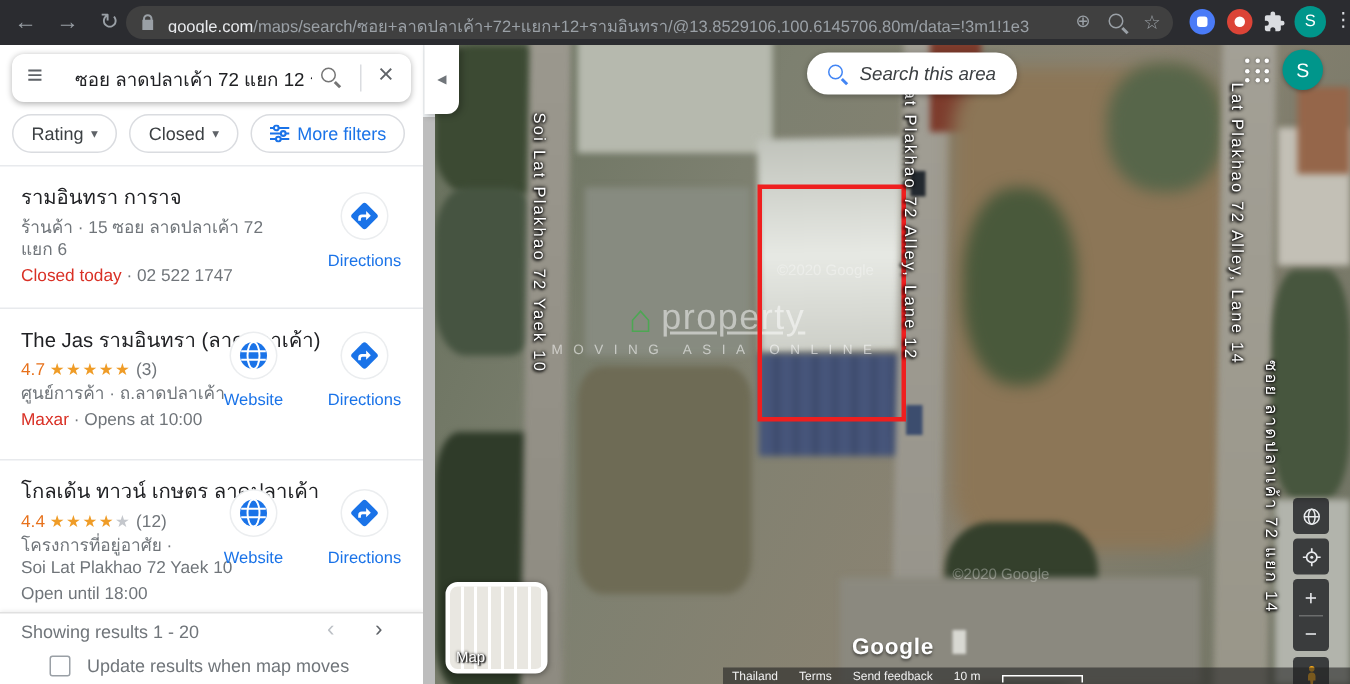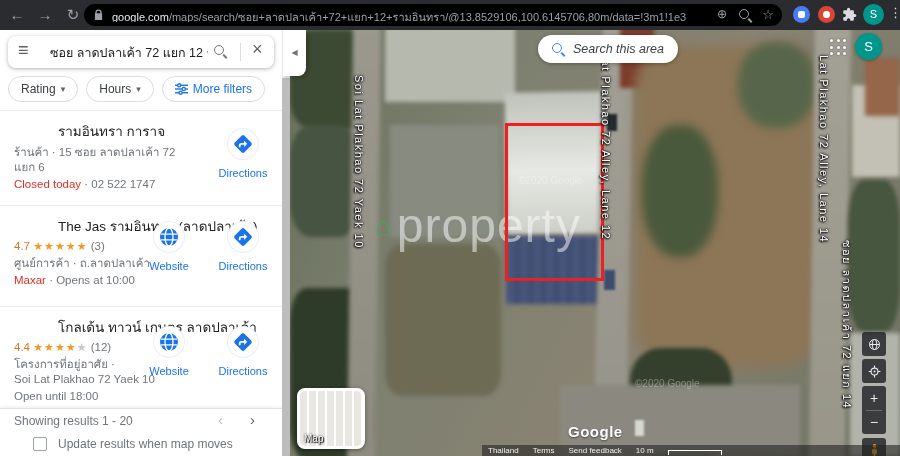--- a/index.html
+++ b/index.html
@@ -1,21 +1,21 @@
 <!DOCTYPE html>
 <html><head>
 <meta charset="utf-8">
 <style>
   html,body{margin:0;padding:0;background:#000;}
   .screen{position:relative;width:900px;height:456px;overflow:hidden;font-family:"Liberation Sans",sans-serif;background:#fff;}
 
   
   .chrome{position:absolute;left:0;top:0;width:900px;height:30px;background:#2b2c30;z-index:50;}
   .nav-ic{position:absolute;top:4px;color:#9aa0a6;font-size:15px;line-height:22px;width:22px;text-align:center;cursor:pointer;}
-  .omnibox{position:absolute;left:84px;top:4px;width:698px;height:22px;background:#000000;border-radius:11px;color:#9aa0a6;text-decoration:underline;}
+  .omnibox{position:absolute;left:84px;top:4px;width:698px;height:22px;background:#404040;border-radius:11px;color:#9aa0a6;text-decoration:underline;}
   .omni-lock{position:absolute;left:10px;top:5px;}
   .omni-url{position:absolute;left:28px;top:4px;width:620px;height:14px;font-size:11px;white-space:nowrap;overflow:hidden;}
   .omni-url .dom{color:#e8eaed;}
   .omni-url .path{color:#9aa0a6;}
   .omni-ic{position:absolute;top:3px;font-size:12px;color:#9aa0a6;width:16px;text-align:center;}
   .ext{position:absolute;top:6px;width:17px;height:17px;border-radius:50%;}
   .ext-inner{position:absolute;left:5px;top:5px;width:7px;height:7px;background:#fff;border-radius:2px;}
   .avatar-s{position:absolute;border-radius:50%;background:#00968b;color:#fff;text-align:center;}
   .kebab{position:absolute;top:5px;color:#dadce0;font-size:13px;}
 
@@ -29,21 +29,21 @@
   .mag::after{content:"";position:absolute;left:10px;top:9px;width:1.8px;height:5px;background:currentColor;transform:rotate(-45deg);}
   .sb-mag{position:absolute;left:206px;top:9px;color:#757575;cursor:pointer;}
   .sb-div{position:absolute;left:232px;top:7px;width:1px;height:18px;background:#dadce0;}
   .sb-close{position:absolute;left:244px;top:3px;font-size:18px;color:#5f6368;cursor:pointer;}
   .chips{position:absolute;left:8px;top:46px;height:26px;display:flex;gap:8px;}
   .chip{height:24px;border:1px solid #dadce0;border-radius:13px;background:#fff;display:flex;align-items:center;gap:5px;padding:0 12px;font-size:12px;color:#3c4043;cursor:pointer;}
   .chip.blue{color:#1a73e8;}
   .caret{font-size:9px;color:#5f6368;}
   .results{position:absolute;left:0;top:80px;width:282px;height:298px;overflow:hidden;border-top:1px solid #e8eaed;}
   .result{position:relative;border-bottom:1px solid #e8eaed;padding:9px 0 9px 14px;cursor:pointer;}
-  .r-title{font-size:13.5px;color:#202124;margin-bottom:3px;margin-left:44px;}
+  .r-title{font-size:13.5px;color:#202124;margin-bottom:3px;}
   .r-rating{font-size:11.5px;margin-bottom:3px;}
   .r-num{color:#e7711b;}
   .stars-on{color:#ef9c27;letter-spacing:1px;font-size:11px;}
   .stars-off{color:#c4c7cc;letter-spacing:1px;font-size:11px;}
   .r-rev{color:#70757a;}
   .r-line{font-size:11.5px;color:#70757a;line-height:15px;width:170px;}
   .r-status{font-size:11.5px;line-height:16px;margin-top:1px;}
   .st-red{color:#d93025;}
   .st-gray{color:#70757a;}
   .r-actions{position:absolute;right:10px;top:14px;display:flex;gap:16px;}
@@ -64,21 +64,21 @@
 
   
   .map{position:absolute;left:290px;top:30px;width:610px;height:426px;overflow:hidden;z-index:10;background:linear-gradient(115deg,#67705c,#7d8070 30%,#8a8372 60%,#6e7363);}
   .sh{position:absolute;filter:blur(2px);}
   .street{position:absolute;writing-mode:vertical-rl;color:#fff;font-size:11px;letter-spacing:1.5px;white-space:nowrap;text-shadow:0 0 2px #000,0 0 3px #000,1px 1px 2px #000;z-index:6;}
   .plot{position:absolute;left:215px;top:93px;width:93px;height:152px;border:3px solid #ef1f1f;z-index:5;}
   .ghost{position:absolute;color:#fff;opacity:.32;font-size:10px;z-index:4;}
   .wm{position:absolute;left:48px;top:168px;width:280px;text-align:center;z-index:4;}
   .wm-row{display:flex;align-items:center;justify-content:center;gap:6px;}
   .wm-house{color:#3fae49;opacity:.8;font-size:26px;line-height:26px;}
-  .wm-brand{font-size:48px;color:rgba(255,255,255,.5);letter-spacing:1px;}
+  .wm-brand{font-size:24px;color:rgba(255,255,255,.5);letter-spacing:1px;text-decoration:underline;}
   .wm-tag{margin-top:2px;font-size:9px;letter-spacing:7px;color:rgba(255,255,255,.55);}
   .search-area{position:absolute;left:248px;top:5px;height:28px;border-radius:14px;background:#fff;box-shadow:0 1px 4px rgba(0,0,0,.3);display:flex;align-items:center;gap:8px;padding:0 14px;z-index:7;cursor:pointer;}
   .search-area .mag{color:#4285f4;}
   .search-area span{font-size:12.5px;color:#3c4043;font-style:italic;}
   .apps-grid{position:absolute;left:540px;top:9px;width:17px;height:17px;display:grid;grid-template-columns:repeat(3,1fr);gap:2.5px;z-index:7;cursor:pointer;}
   .apps-grid i{width:3.2px;height:3.2px;background:#fff;border-radius:50%;box-shadow:0 0 2px rgba(0,0,0,.5);}
   .map-avatar{left:565px;top:3px;width:27px;height:27px;font-size:13px;line-height:27px;z-index:7;box-shadow:0 1px 3px rgba(0,0,0,.3);cursor:pointer;}
   .ctrl{position:absolute;left:572px;width:24px;height:24px;background:rgba(32,33,36,.82);border-radius:3px;z-index:7;display:flex;align-items:center;justify-content:center;cursor:pointer;}
   .zoomstack{position:absolute;left:572px;top:356px;width:24px;height:48px;background:rgba(32,33,36,.82);border-radius:3px;z-index:7;}
   .zbtn{width:24px;height:24px;color:#e8eaed;font-size:14px;text-align:center;line-height:24px;cursor:pointer;}
@@ -150,20 +150,21 @@
       <div class="sh" style="left:345px;top:390px;width:9px;height:16px;background:#d8d8d2;filter:blur(1px);"></div>
     </div>
 
     <div class="ghost" style="left:228px;top:145px;">©2020 Google</div>
     <div class="ghost" style="left:345px;top:348px;">©2020 Google</div>
     <div class="wm">
       <div class="wm-row">
           <span class="wm-house">⌂</span>
           <span class="wm-brand">property</span>
         </div>
+      <div class="wm-tag">MOVING ASIA ONLINE</div>
     </div>
 
     <div class="plot"></div>
 
     <div class="street" style="left:63px;top:45px;">Soi Lat Plakhao 72 Yaek 10</div>
     <div class="street" style="left:310px;top:22px;">Lat Plakhao 72 Alley, Lane 12</div>
     <div class="street" style="left:528px;top:25px;">Lat Plakhao 72 Alley, Lane 14</div>
     <div class="street" style="left:548px;top:210px;">ซอย ลาดปลาเค้า 72 แยก 14</div>
 
     <div class="search-area">
@@ -232,21 +233,21 @@
       <span class="sb-div"></span>
       <div class="sb-close">×</div>
     </div>
 
     <div class="chips">
       <div class="chip">
         <span>Rating</span>
           <span class="caret">▾</span>
       </div>
       <div class="chip">
-        <span>Hours</span>
+        <span>Closed</span>
           <span class="caret">▾</span>
       </div>
       <div class="chip blue">
         <svg width="13" height="12" viewBox="0 0 14 12" stroke="#1a73e8" stroke-width="1.5" fill="#fff">
             <line x1="0" y1="2" x2="14" y2="2"></line>
             <circle cx="4.5" cy="2" r="1.7"></circle>
             <line x1="0" y1="6" x2="14" y2="6"></line>
             <circle cx="9.5" cy="6" r="1.7"></circle>
             <line x1="0" y1="10" x2="14" y2="10"></line>
             <circle cx="6" cy="10" r="1.7"></circle>

